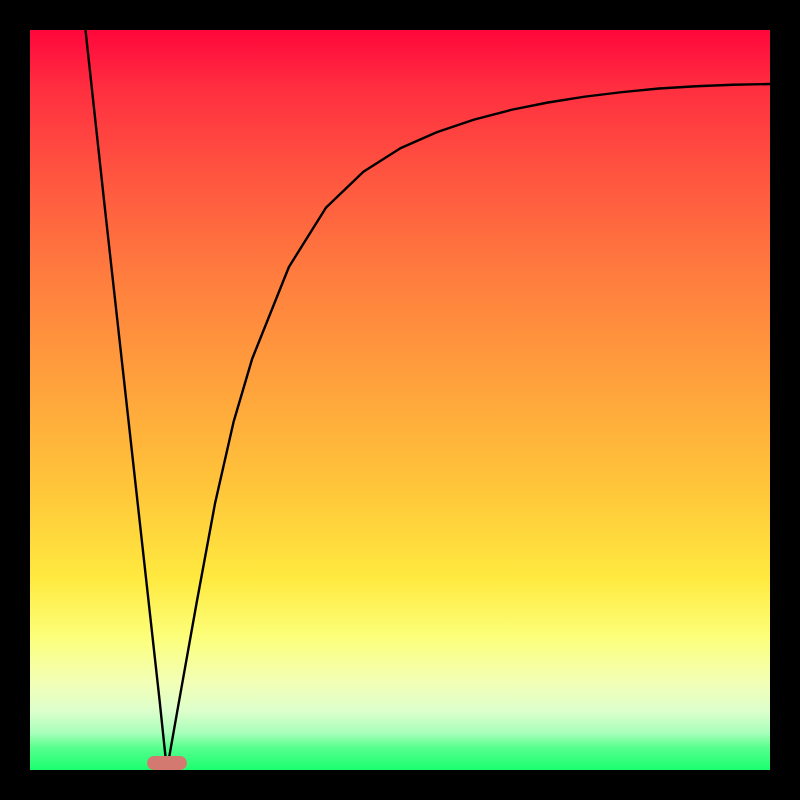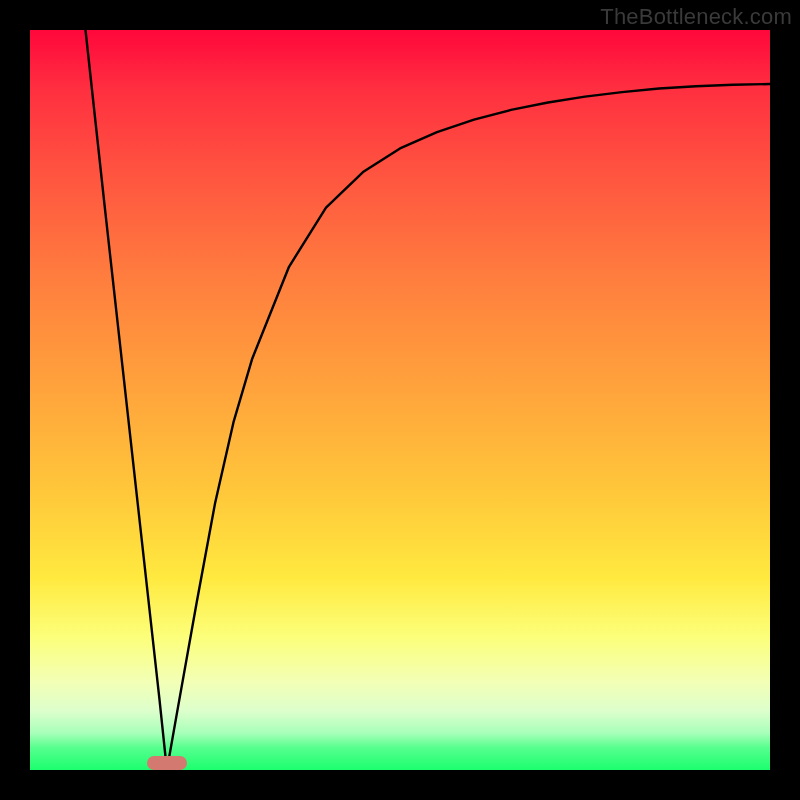--- a/index.html
+++ b/index.html
@@ -69,14 +69,13 @@
 </head>
 <body>
 
 <div class="frame">
   <div class="plot">
     <svg class="curve" viewBox="0 0 740 740" preserveAspectRatio="none">
       <path id="curve-path" fill="none" stroke-linejoin="round" stroke-linecap="round" d="M55.50 0.00 L74.00 170.20 L92.50 336.70 L111.00 503.20 L129.50 669.70 L136.90 740.00 L148.00 677.10 L166.50 573.50 L185.00 473.60 L203.50 392.20 L222.00 329.30 L259.00 236.80 L296.00 177.60 L333.00 142.08 L370.00 118.40 L407.00 102.12 L444.00 89.54 L481.00 79.92 L518.00 72.52 L555.00 66.60 L592.00 62.16 L629.00 58.46 L666.00 56.24 L703.00 54.76 L740.00 54.02" stroke="#000000" stroke-width="2.4"></path>
     </svg>
     <div id="marker" class="marker" style="width: 39.96px; height: 14px; background: rgb(212, 121, 111); left: 116.92px; top: 726px;"></div>
   </div>
-  <div class="watermark">TheBottleneck.com</div>
 </div>
 
 </body></html>

